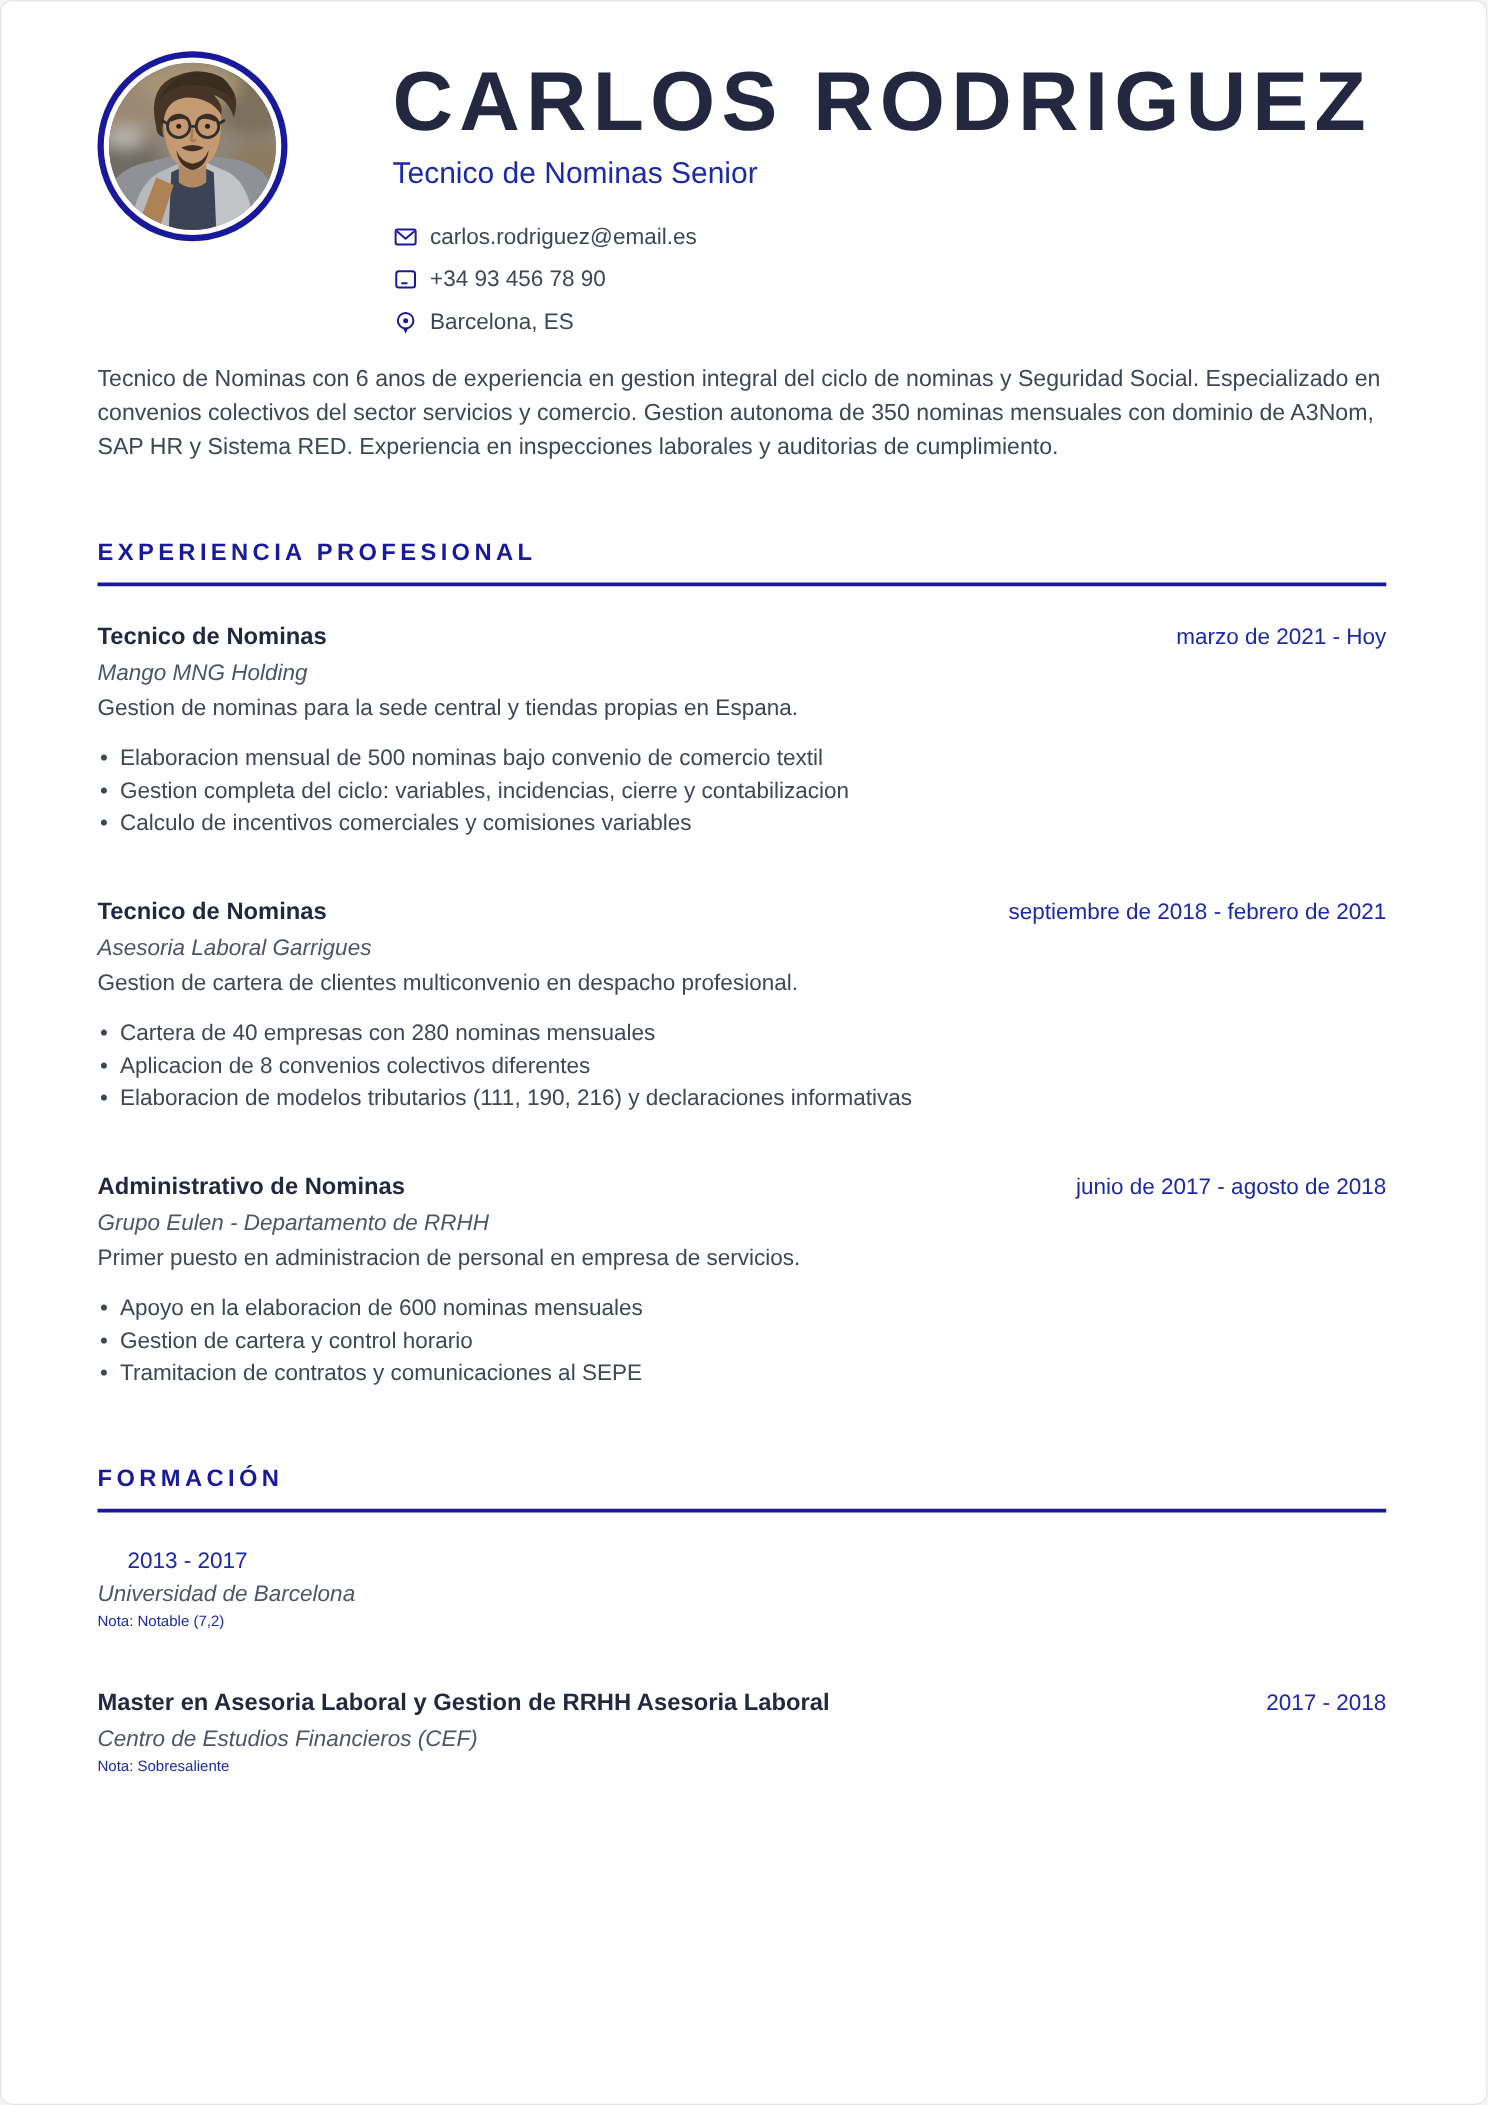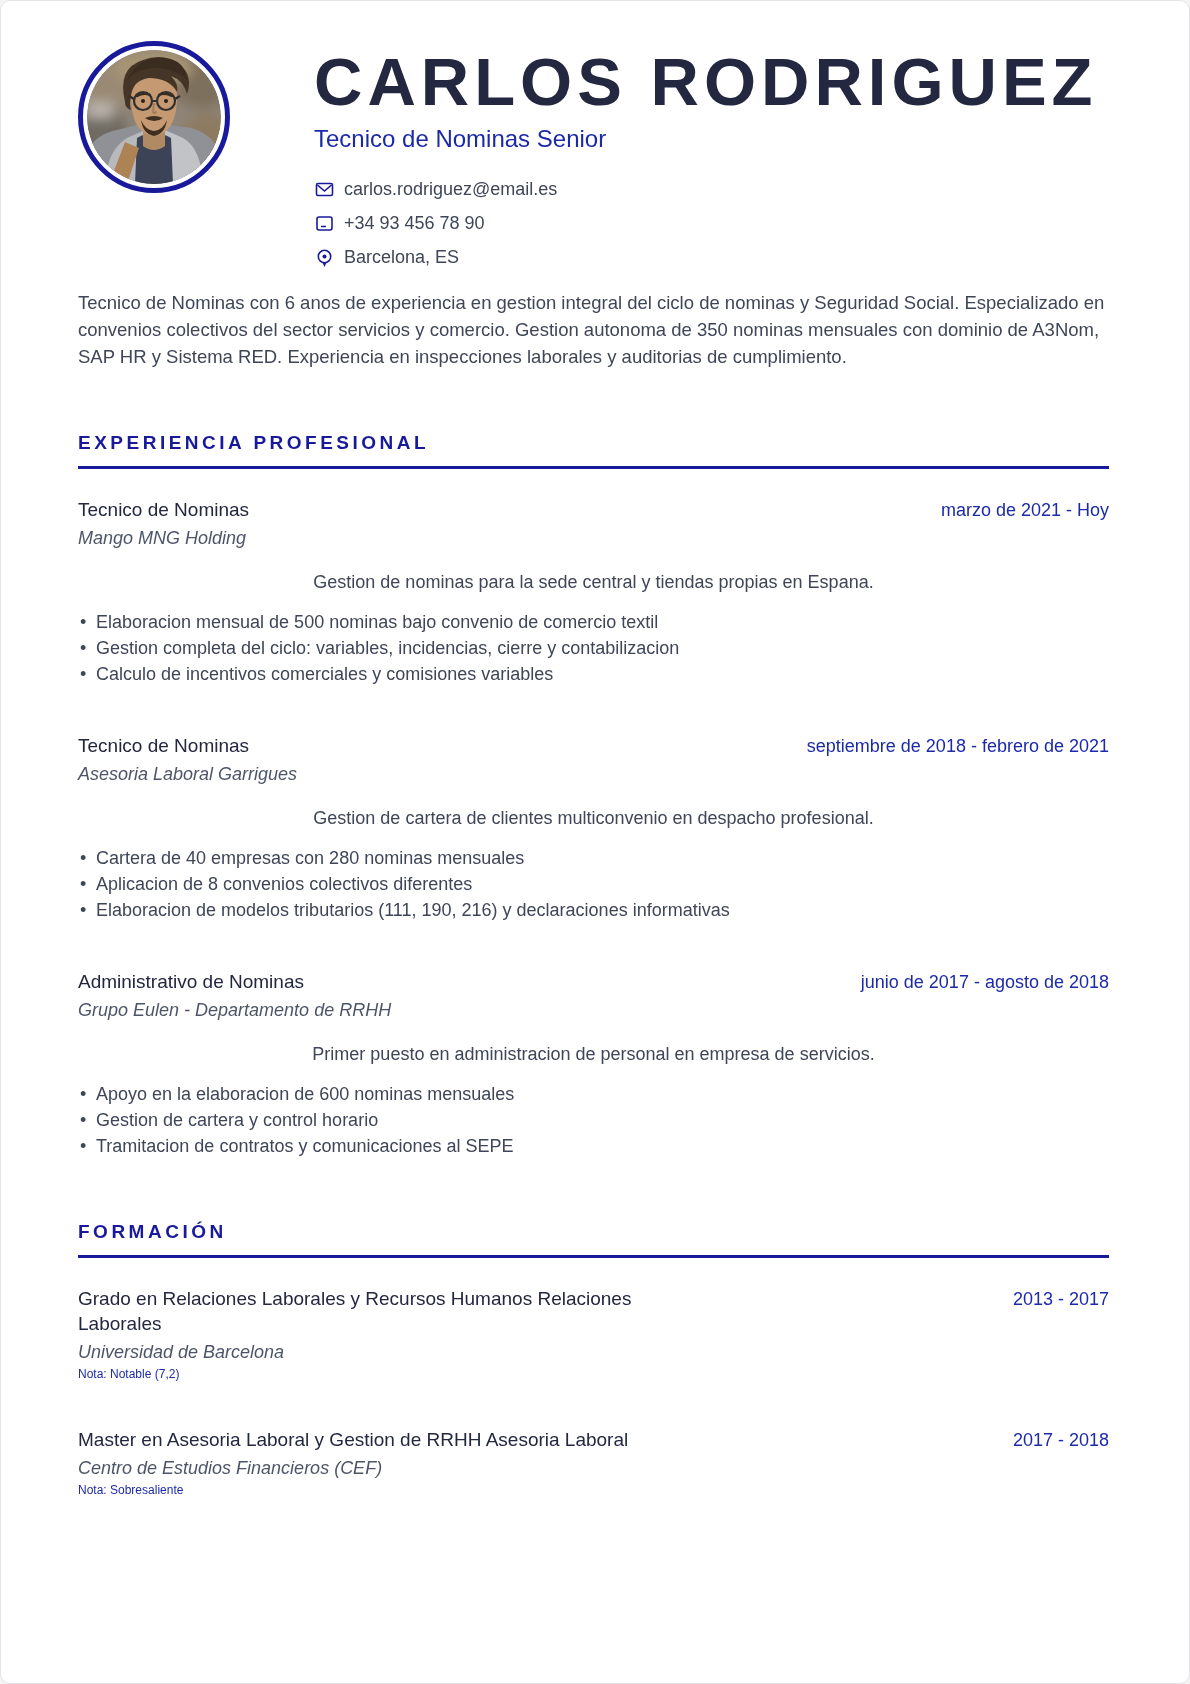--- a/index.html
+++ b/index.html
@@ -71,39 +71,39 @@
     background:var(--navy,#191a9b);
     margin-top:12px;
     border:none;
   }
 
   .entry { margin-top:28px; }
   .entry + .entry { margin-top:46px; }
   .entry-head { display:flex; justify-content:space-between; align-items:baseline; }
   .entry-title {
     font-size:19px;
-    font-weight:400;
+    font-weight:700;
     color:var(--name,#232840);
     line-height:25px;
   }
   .edu .entry-title { max-width:640px; }
   .entry-dates {
     font-size:18px;
     color:var(--blue,#1c2aa8);
     white-space:nowrap;
     flex:0 0 auto;
     margin-left:24px;
   }
   .entry-company {
     font-style:italic;
     font-size:18px;
     color:var(--muted,#4d5668);
     margin-top:6px;
   }
-  .entry-desc { font-size:18px; margin-top:20px; line-height:26px;text-align:center; }
+  .entry-desc { font-size:18px; margin-top:4px; line-height:26px; }
   .entry-grade { font-size:12px; color:var(--blue,#1c2aa8); margin-top:4px; }
 
   .bullets { list-style:none; margin-top:14px; }
   .bullets li {
     position:relative;
     padding-left:18px;
     font-size:18px;
     line-height:26px;
     color:var(--body,#3e4657);
   }
@@ -258,21 +258,20 @@
       </ul>
     </div>
   </div>
 
   <div class="section edu">
     <h2 class="section-title">FORMACIÓN</h2>
     <hr class="section-rule">
 
     <div class="entry">
       <div class="entry-head">
-        <div class="entry-title">Grado en Relaciones Laborales y Recursos Humanos Relaciones Laborales</div>
         <div class="entry-dates">2013 - 2017</div>
       </div>
       <div class="entry-company">Universidad de Barcelona</div>
       <div class="entry-grade">Nota: Notable (7,2)</div>
     </div>
 
     <div class="entry">
       <div class="entry-head">
         <div class="entry-title">Master en Asesoria Laboral y Gestion de RRHH Asesoria Laboral</div>
         <div class="entry-dates">2017 - 2018</div>

